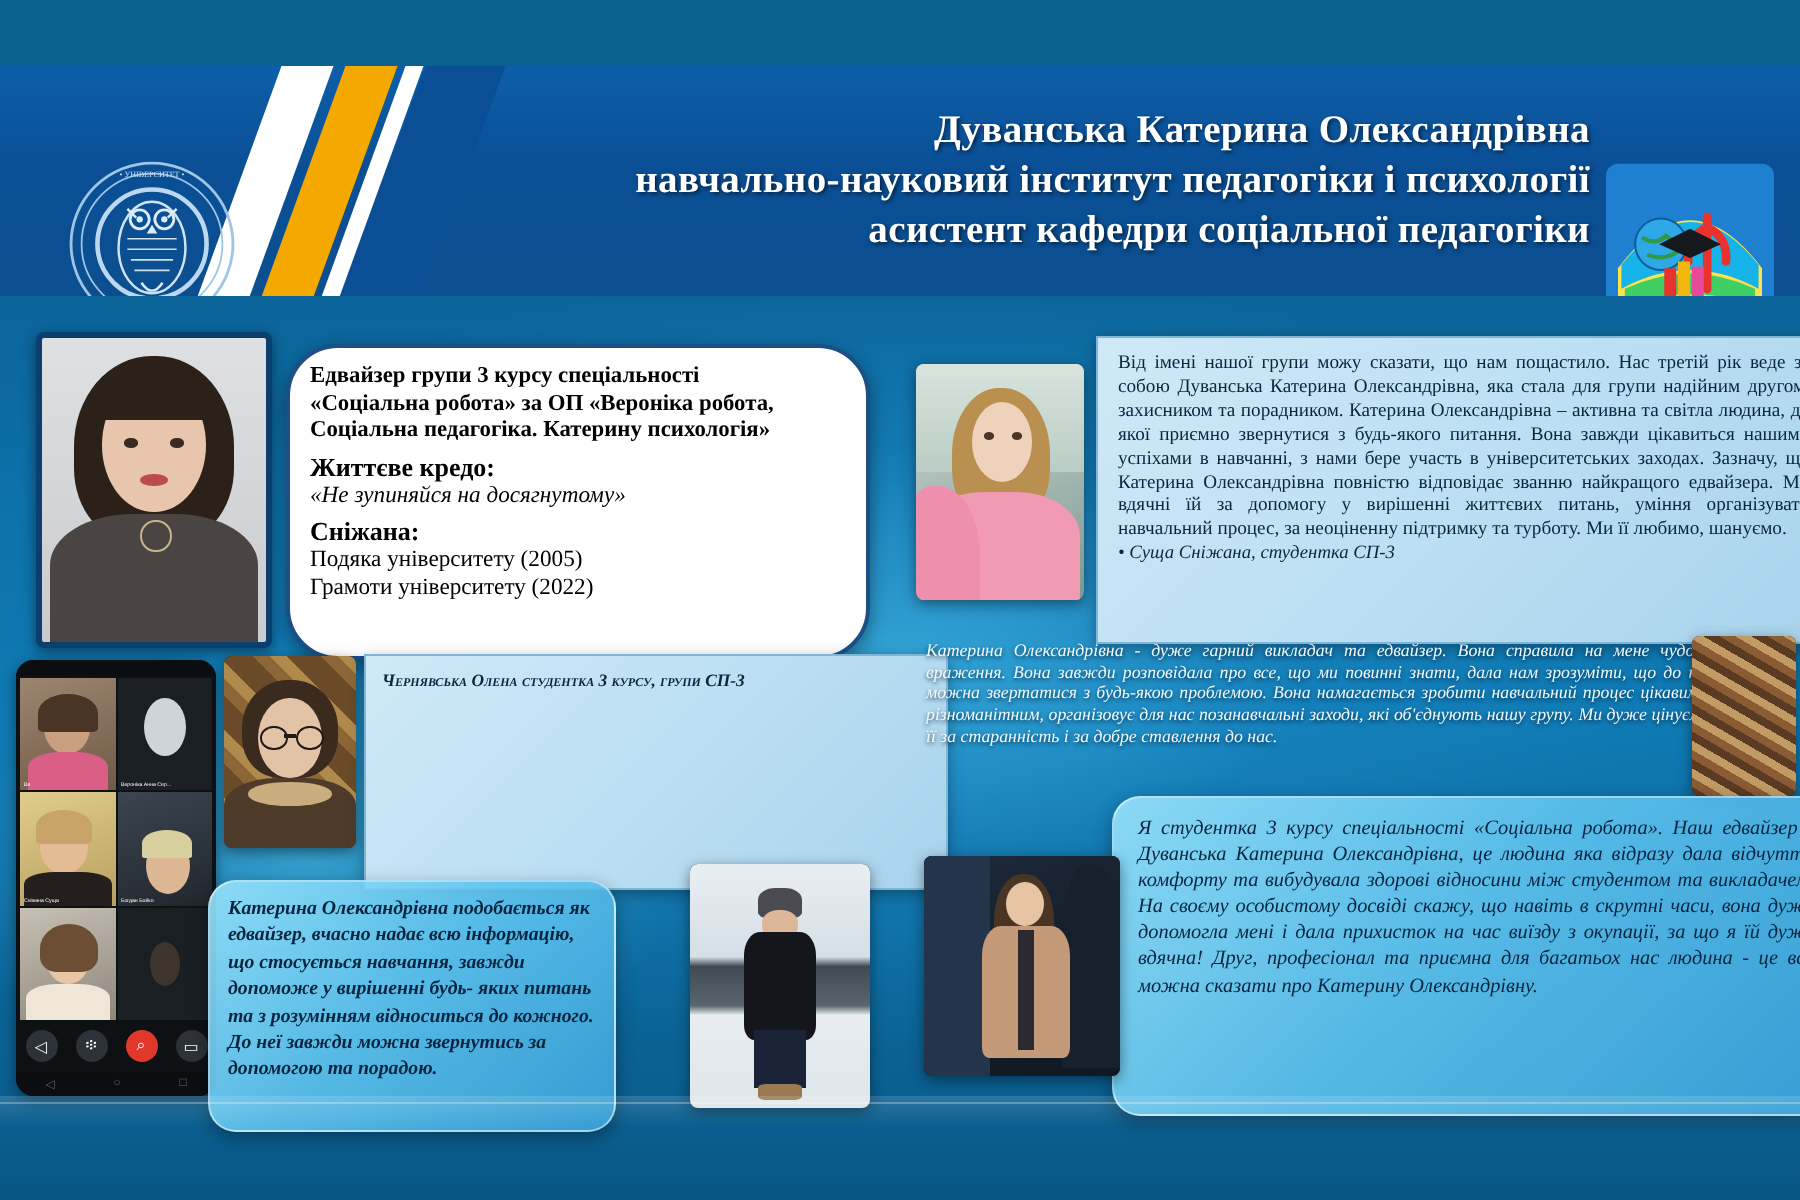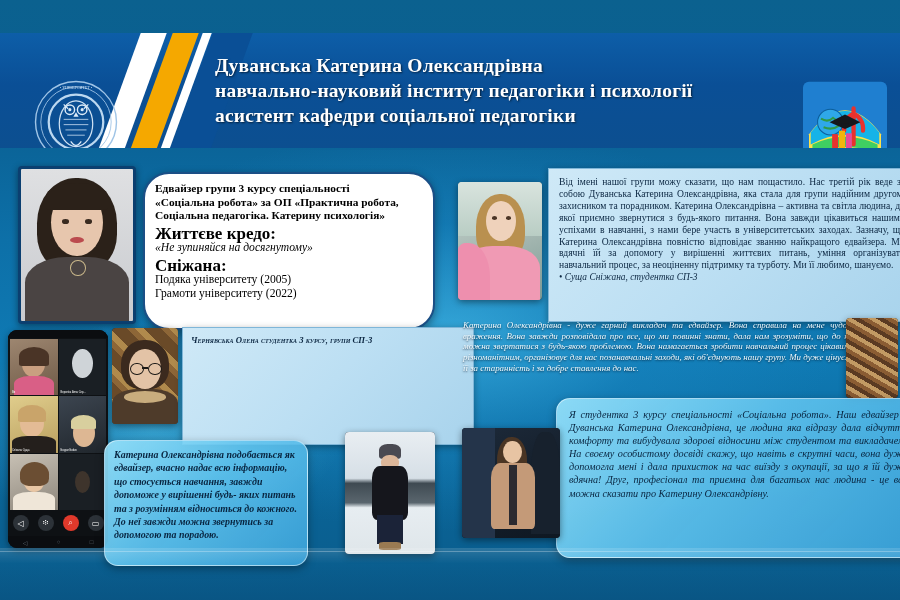--- a/index.html
+++ b/index.html
@@ -30,22 +30,22 @@
     position:absolute;left:0;top:33px;width:900px;height:115px;
     background:linear-gradient(180deg,#0d5ea8 0%,#0a4f96 45%,#0c4f90 100%);
     overflow:hidden;
   }
   .stripe{position:absolute;top:-20px;height:165px;transform:skewX(-20deg);}
   .stripe.white1{left:118px;width:26px;background:#ffffff;}
   .stripe.yellow1{left:150px;width:26px;background:#f5a800;}
   .stripe.white2{left:180px;width:9px;background:#ffffff;}
   .stripe.navy{left:190px;width:40px;background:#0a4f96;}
   .hdr-title{
-    position:absolute;left:215px;top:20px;width:565px;
-    text-align:left;color:#ffffff;
+    position:absolute;left:230px;top:20px;width:565px;
+    text-align:right;color:#ffffff;
     font-family:"Liberation Serif",serif;
     font-weight:bold;font-size:19.5px;line-height:25px;
     text-shadow:1px 1px 2px rgba(0,0,0,.6);
     letter-spacing:.2px;
   }
   .seal{
     position:absolute;left:32px;top:45px;width:88px;height:88px;
   }
   .inst-logo{
     position:absolute;right:12px;top:48px;width:86px;height:96px;
@@ -88,21 +88,21 @@
     position:absolute;
     color:#f0fbff;
     font-family:"Liberation Serif",serif;
     font-style:italic;
     text-shadow:0 1px 2px rgba(0,20,40,.75);
   }
   
   #advisor-card{left:143px;top:172px;width:268px;height:138px;padding:8px 10px;}
   #advisor-card .l{text-align:left;}
   .ac-b{font-weight:bold;font-size:11.4px;line-height:13.6px;}
-  .ac-h{font-weight:bold;font-size:17px;line-height:15px;margin-top:3px;}
+  .ac-h{font-weight:bold;font-size:13px;line-height:15px;margin-top:3px;}
   .ac-i{font-style:italic;font-size:11.6px;line-height:14px;}
   .ac-n{font-size:11.6px;line-height:14.5px;}
 
   #testimonial-1{left:548px;top:168px;width:346px;height:140px;padding:7px 9px 5px 10px;}
   #testimonial-1 p{margin:0;font-size:9.6px;line-height:11.9px;text-align:justify;}
   #testimonial-1 .sig{margin-top:1px;font-size:9.4px;}
 
   #testimonial-2{left:455px;top:316px;width:392px;height:78px;padding:4px 8px;}
   #testimonial-2 p{margin:0;font-size:8.9px;line-height:10.7px;text-align:justify;}
 
@@ -224,21 +224,21 @@
     <div class="hair" style="left:22%;top:9%;width:56%;height:18%;background:#2b2119;border-radius:50% 50% 8% 8%;"></div>
     <div style="position:absolute;left:37%;top:33%;width:6%;height:3%;background:#3a2b20;border-radius:50%;"></div>
     <div style="position:absolute;left:57%;top:33%;width:6%;height:3%;background:#3a2b20;border-radius:50%;"></div>
     <div style="position:absolute;left:44%;top:45%;width:12%;height:4%;background:#bb4b4e;border-radius:50%;"></div>
     <div class="body-sh" style="left:4%;top:58%;width:92%;height:42%;background:#4a4443;"></div>
     <div style="position:absolute;left:44%;top:60%;width:12%;height:9%;border:1px solid #c9b78a;border-radius:50%;"></div>
   </div>
 
   <div class="card-white" id="advisor-card">
     <div class="l ac-b">Едвайзер групи 3 курсу спеціальності</div>
-    <div class="l ac-b">«Соціальна робота» за ОП «Практична робота,</div>
+    <div class="l ac-b">«Соціальна робота» за ОП «Вероніка робота,</div>
     <div class="l ac-b">Соціальна педагогіка. Катерину психологія»</div>
     <div class="l ac-h">Життєве кредо:</div>
     <div class="l ac-i">«Не зупиняйся на досягнутому»</div>
     <div class="l ac-h">Сніжана:</div>
     <div class="l ac-n">Подяка університету (2005)</div>
     <div class="l ac-n">Грамоти університету (2022)</div>
   </div>
 
   <div class="photo" id="photo-student-pink">
     <div class="pp bg-room"></div>

